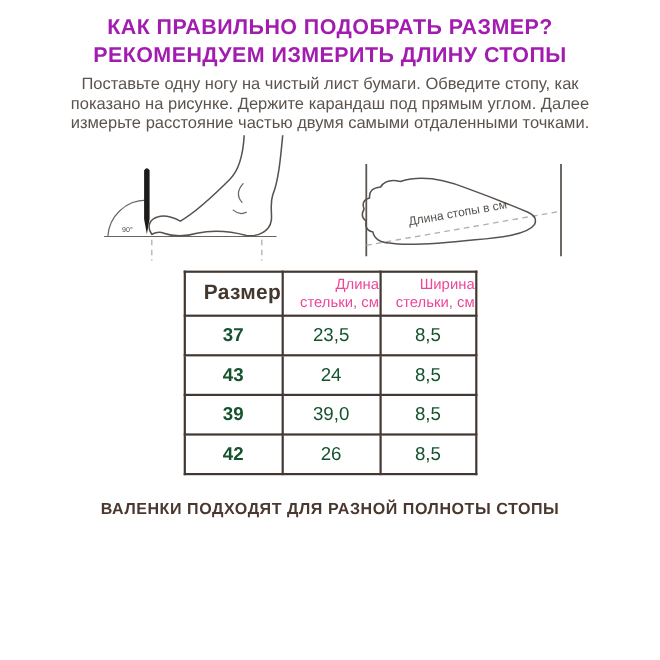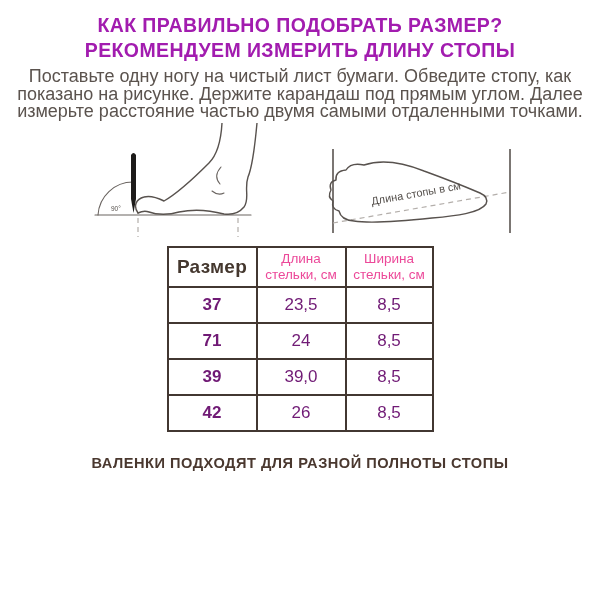--- a/index.html
+++ b/index.html
@@ -10,21 +10,21 @@
   }
   .page {
     width:600px; height:600px; box-sizing:border-box;
     padding-top:13px; text-align:center;
   }
   .title {
     font-weight:bold; font-size:19.5px; line-height:24.5px;
     letter-spacing:0.4px; color:#a21caf;
   }
   .para {
-    margin-top:6px; font-size:18px; line-height:17.6px; color:#5b534e;
+    margin-top:6px; font-size:15px; line-height:17.6px; color:#5b534e;
   }
   .figures {
     margin-top:2px; height:116px;
     display:flex; justify-content:center; align-items:flex-start; gap:28px;
   }
   .fig-left { margin-top:0; }
   .fig-right { margin-top:22px; }
   .outline { fill:none; stroke:#58524e; stroke-width:1.4; stroke-linecap:round; stroke-linejoin:round; }
   .thin    { fill:none; stroke:#6a6460; stroke-width:1.1; stroke-linecap:round; }
   .dashed  { fill:none; stroke:#b3aeaa; stroke-width:1.2; stroke-dasharray:5 4; }
@@ -34,24 +34,24 @@
 
   table.sizes {
     border-collapse:collapse; margin:7px auto 0; table-layout:fixed;
   }
   table.sizes th, table.sizes td {
     border:2px solid #423731; padding:0; vertical-align:middle; background:#ffffff;
   }
   table.sizes col.c1 { width:89px; }
   table.sizes col.c2 { width:89px; }
   table.sizes col.c3 { width:87px; }
-  table.sizes th { height:38px; }
+  table.sizes th { height:38px;text-align:right; }
   th.size-h { font-size:19px; font-weight:bold; color:#44372e; letter-spacing:0.3px; }
   th.sub-h  { font-size:13.5px; line-height:15.5px; font-weight:normal; color:#ec4899; }
-  table.sizes td { height:34px; font-size:17px; color:#701a75; }
+  table.sizes td { height:34px; font-size:17px; color:#14532d; }
   table.sizes td.size-cell { font-weight:bold; }
   .footer {
     margin-top:23px; font-weight:bold; font-size:14.6px;
     letter-spacing:0.5px; color:#4a382f;
   }
 </style>
 </head>
 <body>
 
 <div class="page">
@@ -123,21 +123,21 @@
         </th>
       </tr>
     </thead>
     <tbody>
       <tr>
         <td class="size-cell">37</td>
         <td>23,5</td>
         <td>8,5</td>
       </tr>
       <tr>
-        <td class="size-cell">71</td>
+        <td class="size-cell">43</td>
         <td>24</td>
         <td>8,5</td>
       </tr>
       <tr>
         <td class="size-cell">39</td>
         <td>39,0</td>
         <td>8,5</td>
       </tr>
       <tr>
         <td class="size-cell">42</td>

